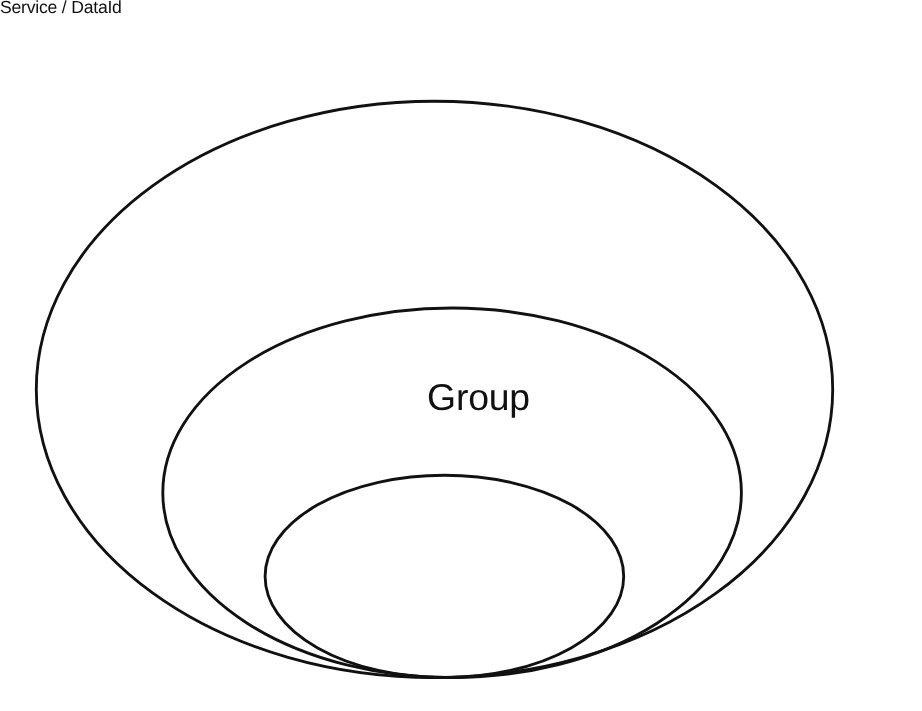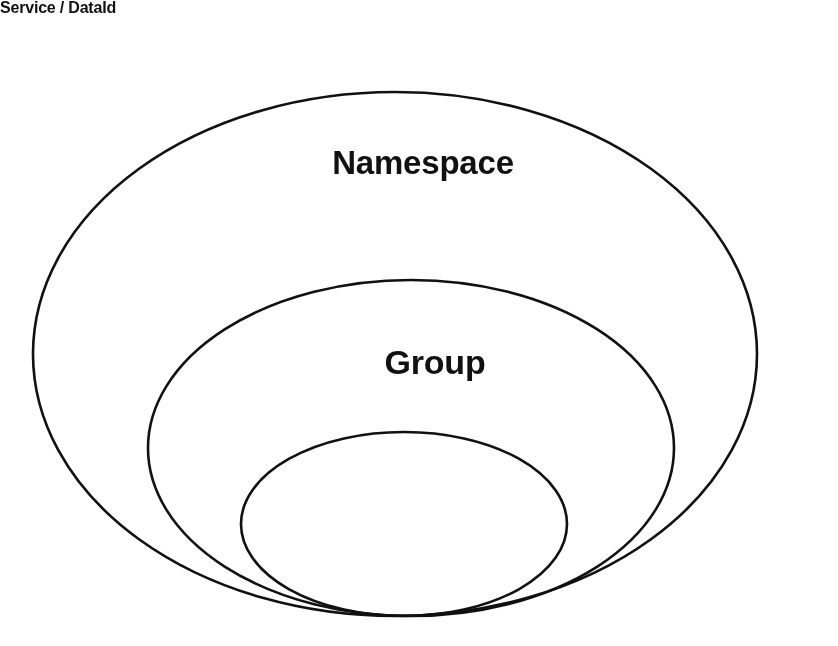--- a/index.html
+++ b/index.html
@@ -25,21 +25,21 @@
   }
   .ring {
     fill: none;
     stroke: #111111;
     stroke-width: 2.6;
   }
   .ring-label {
     position: absolute;
     text-align: center;
     font-family: "Liberation Sans", sans-serif;
-    font-weight: bold;
+    font-weight: normal;
     color: #111111;
     white-space: nowrap;
     line-height: 1;
     letter-spacing: -0.2px;
   }
   #label-namespace {
     left: 0;
     right: 0;
     top: 146px;
     margin-left: 8px;
@@ -57,19 +57,18 @@
 <body>
 
 <div id="canvas" style="background: rgb(255, 255, 255);">
 
   <svg id="diagram-svg" viewBox="0 0 838 646">
     <ellipse class="ring" id="ellipse-namespace" cx="395" cy="354" rx="362" ry="262" stroke="#111111"></ellipse>
     <ellipse class="ring" id="ellipse-group" cx="411" cy="448" rx="263" ry="168" stroke="#111111"></ellipse>
     <ellipse class="ring" id="ellipse-service-dataid" cx="404" cy="524" rx="163" ry="92" stroke="#111111"></ellipse>
   </svg>
 
-  <div class="ring-label" id="label-namespace" style="color: rgb(17, 17, 17);">Namespace</div>
 
   <div class="ring-label" id="label-group" style="color: rgb(17, 17, 17);">Group</div>
 
   <div class="ring-label" id="label-service-dataid" style="color: rgb(17, 17, 17);">Service / DataId</div>
 
 </div>
 
 </body></html>

